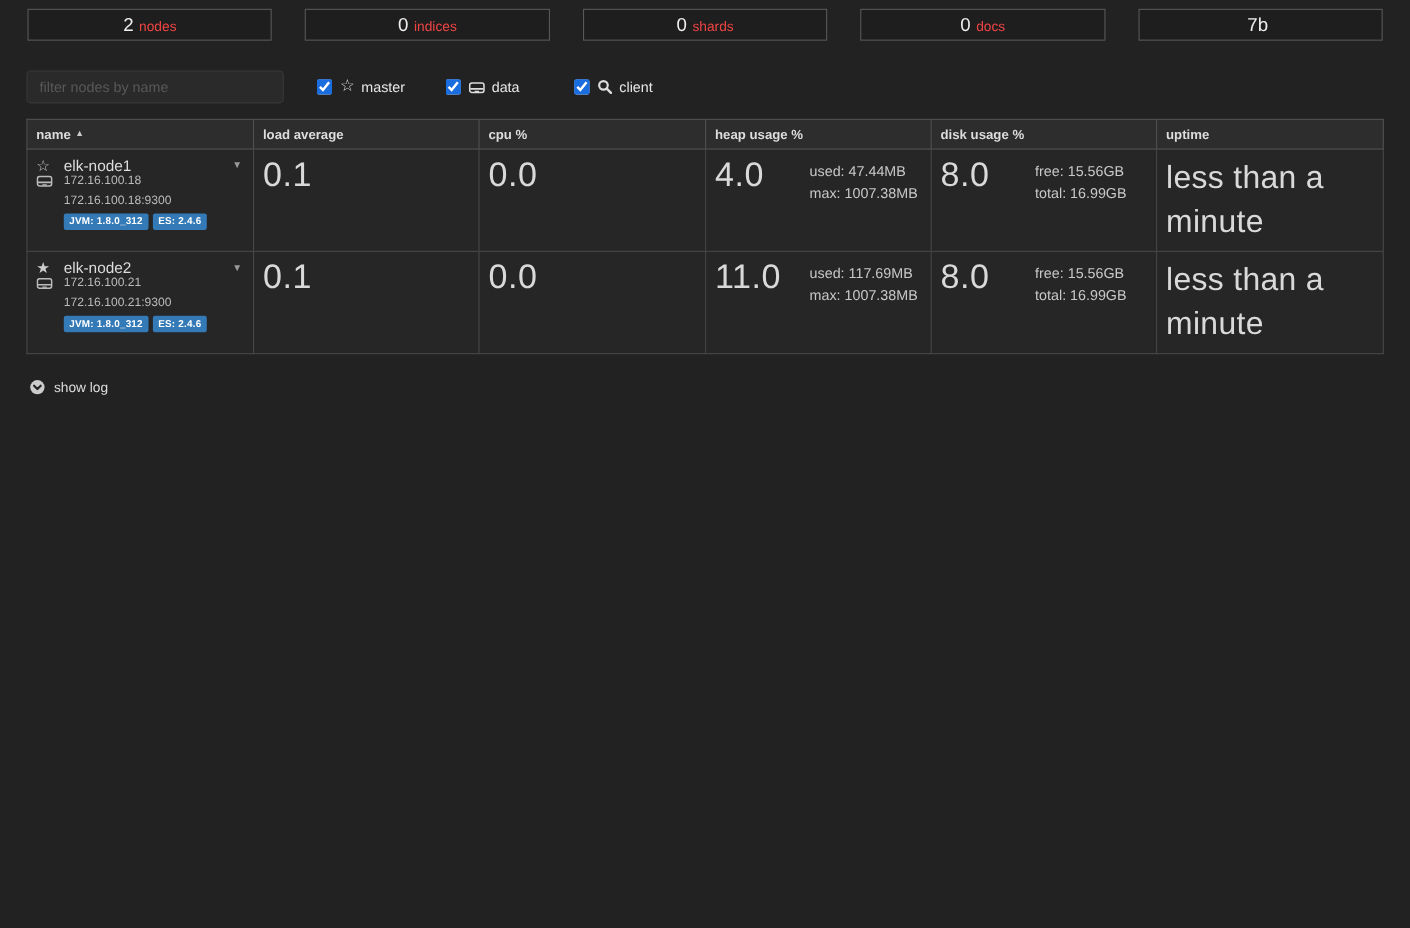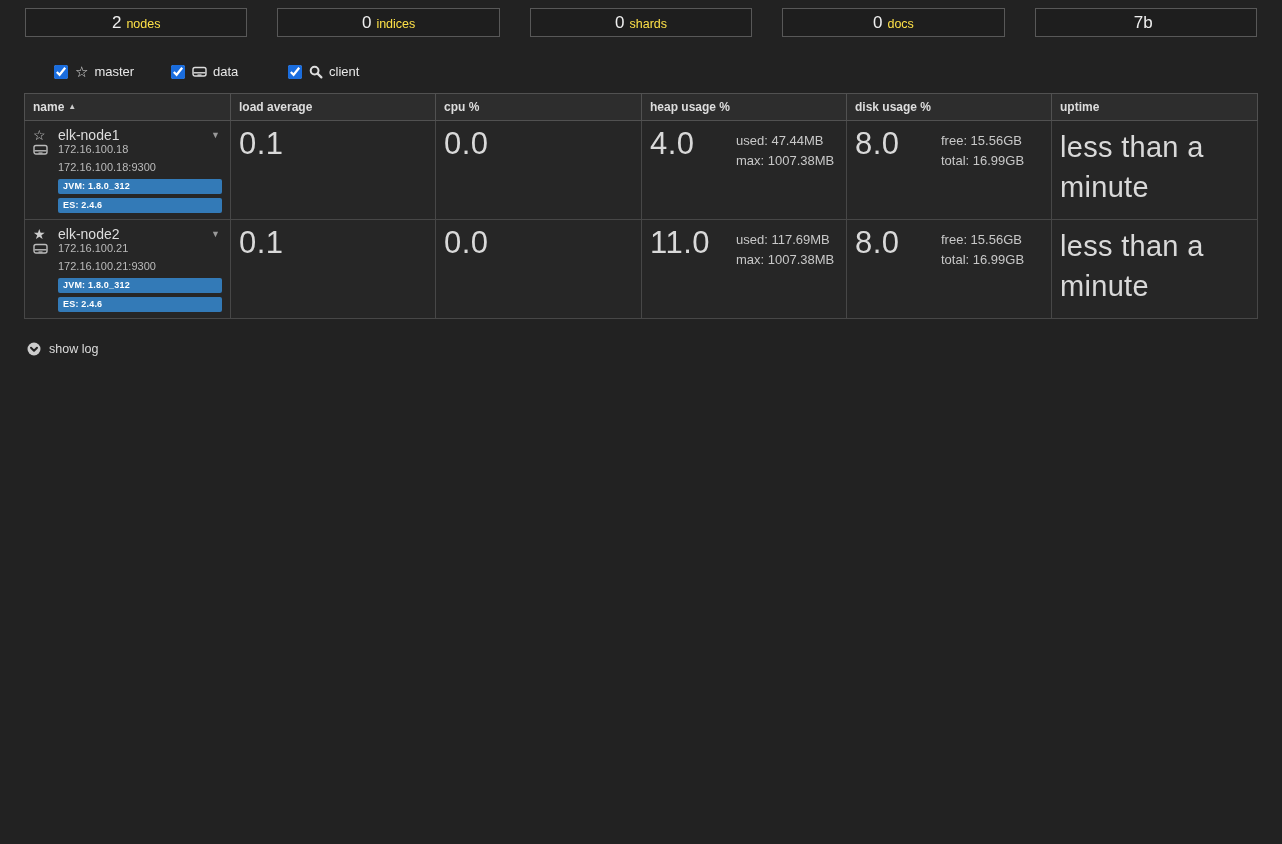--- a/index.html
+++ b/index.html
@@ -13,21 +13,21 @@
 
   
   .stats { display:flex; gap:30px; padding:8px 25px 0 25px; }
   .stat-box {
     flex:1; height:29px;
     border:1px solid #585858; background:#1e1e1e;
     display:flex; align-items:baseline; justify-content:center; gap:5px;
     padding-top:4px; cursor:pointer;
   }
   .stat-value { font-size:17px; color:#efefef; }
-  .stat-label { font-size:12.5px; color:#fde047; }
+  .stat-label { font-size:12.5px; color:#ef4444; }
 
   
   .controls { display:flex; align-items:center; margin:27px 25px 0 24px; }
   .filter-input {
     width:234px; height:30px;
     background:#2a2a2a; border:1px solid #383838; border-radius:4px;
     color:#cccccc; padding:0 11px; font-size:13px; outline:none;
     font-family:"Liberation Sans", sans-serif;
   }
   .filter-input::placeholder { color:#585858; }
@@ -65,21 +65,21 @@
 
   
   .node-line1 { display:flex; align-items:center; font-size:14px; color:#dddddd; }
   .star-cell { width:18px; flex:none; text-align:left; color:#cccccc; font-size:14px; }
   .node-name { margin-left:7px; }
   .caret { margin-left:auto; color:#999999; font-size:9px; cursor:pointer; padding:2px; }
   .node-ip-line { display:flex; }
   .drive-icon { width:18px; flex:none; display:flex; align-items:center; }
   .node-ip { margin-left:7px; font-size:11px; color:#bbbbbb; }
   .node-transport { margin-left:25px; margin-top:5px; font-size:11px; color:#bbbbbb; }
-  .badges { margin-left:25px; margin-top:6px; display:flex; gap:4px;flex-direction:column; }
+  .badges { margin-left:25px; margin-top:6px; display:flex; gap:4px; }
   .badge {
     background:#337ab7; color:#ffffff; font-size:9px; font-weight:bold;
     padding:2px 5px 3px 5px; border-radius:2px; letter-spacing:.2px;
   }
 
   
   .show-log {
     display:flex; align-items:flex-start; gap:8px;
     margin:23px 0 0 27px; font-size:12.5px; color:#dddddd;
     cursor:pointer; width:fit-content;
@@ -105,20 +105,21 @@
     <span class="stat-value">0</span>
     <span class="stat-label">docs</span>
   </div>
   <div class="stat-box">
     <span class="stat-value">7b</span>
     <span class="stat-label"></span>
   </div>
 </div>
 
 <div class="controls">
+  <input class="filter-input" type="text" placeholder="filter nodes by name" style="">
 
   <div class="checkbox-group">
     <input type="checkbox" checked="" style="">
     <span class="cb-icon star-glyph">☆</span>
     <span class="cb-label">master</span>
   </div>
 
   <div class="checkbox-group">
     <input type="checkbox" checked="" style="">
     <span class="cb-icon">

